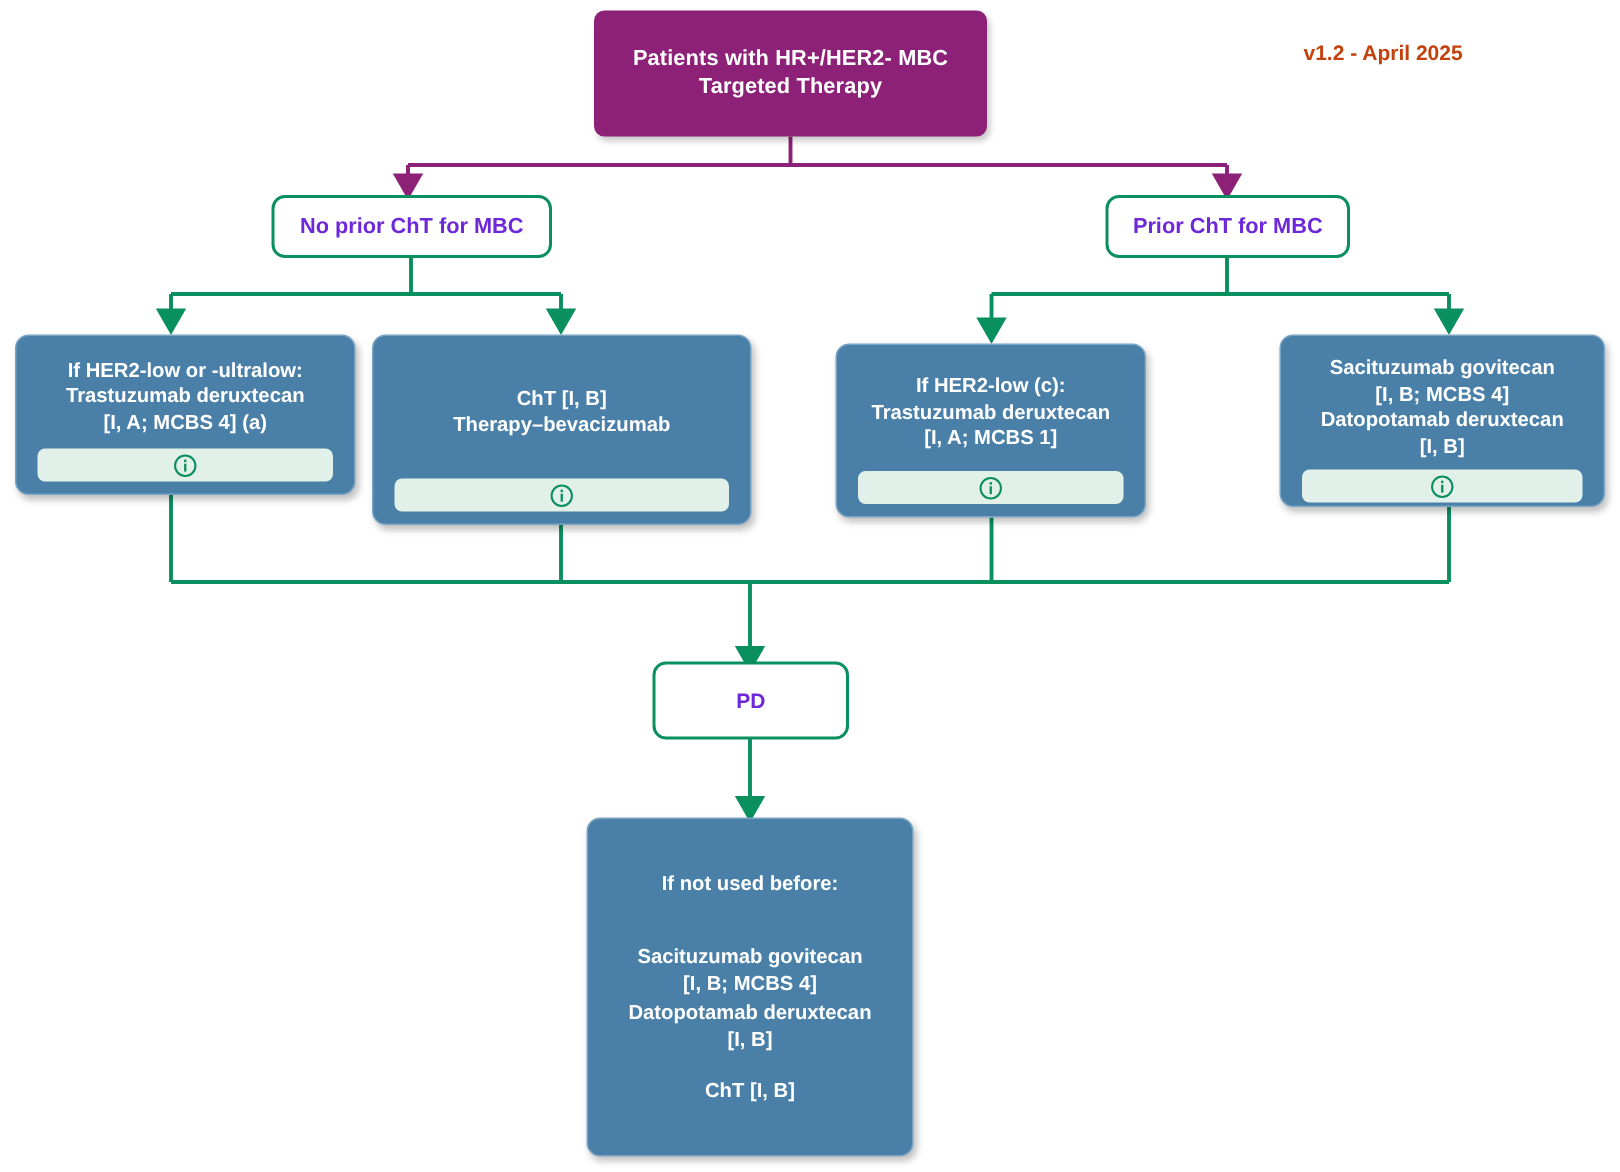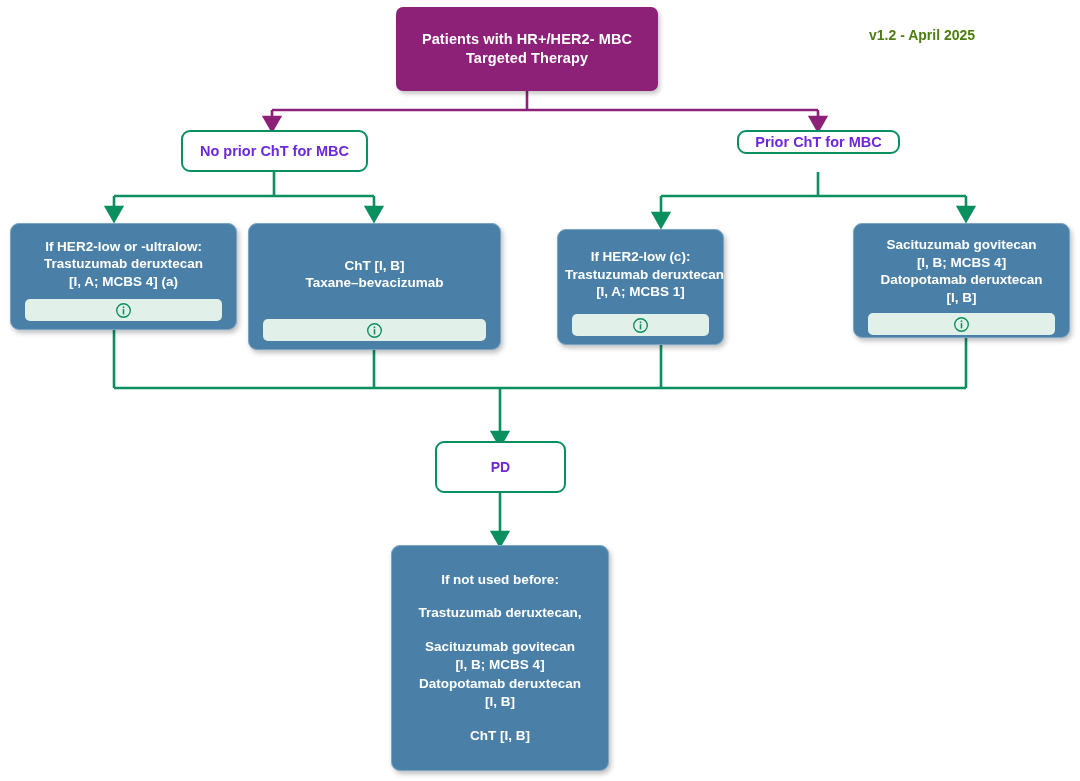--- a/index.html
+++ b/index.html
@@ -104,21 +104,21 @@
     justify-content: center;
     flex: 0 0 auto;
   }
   .info-icon {
     display: block;
     width: 17px;
     height: 17px;
   }
   .version {
     position: absolute;
-    color: #4d7c0f;
+    color: #c2410c;
     font-weight: bold;
     font-size: 14px;
     white-space: nowrap;
   }
 </style>
 </head>
 <body>
 
 <div id="canvas">
 
@@ -169,21 +169,21 @@
     <div class="body">
       <div class="line">Patients with HR+/HER2- MBC</div>
       <div class="line">Targeted Therapy</div>
     </div>
   </div>
 
   <div class="node node-green" style="left:181px; top:130px; width:187px; height:42px;">
     <span>No prior ChT for MBC</span>
   </div>
 
-  <div class="node node-green" style="left:737px; top:130px; width:163px; height:24px;">
+  <div class="node node-green" style="left:737px; top:130px; width:163px; height:42px;">
     <span>Prior ChT for MBC</span>
   </div>
 
   <div class="node node-blue" style="left:10px; top:223px; width:227px; height:107px;">
     <div class="body">
       <div class="line">If HER2-low or -ultralow:</div>
       <div class="line">Trastuzumab deruxtecan</div>
       <div class="line">[I, A; MCBS 4] (a)</div>
     </div>
     <div class="info-strip">
@@ -191,32 +191,32 @@
         <circle cx="10" cy="10" r="8" fill="none" stroke="#0a8f5f" stroke-width="1.6"></circle>
         <rect x="9.1" y="5.2" width="1.8" height="2.0" fill="#0a8f5f"></rect>
         <rect x="9.1" y="8.4" width="1.8" height="6.2" fill="#0a8f5f"></rect>
       </svg>
     </div>
   </div>
 
   <div class="node node-blue" style="left:248px; top:223px; width:253px; height:127px;">
     <div class="body">
       <div class="line">ChT [I, B]</div>
-      <div class="line">Taxane–bevacizumab</div>
-    </div>
-    <div class="info-strip">
-      <svg class="info-icon" viewBox="0 0 20 20">
-        <circle cx="10" cy="10" r="8" fill="none" stroke="#0a8f5f" stroke-width="1.6"></circle>
-        <rect x="9.1" y="5.2" width="1.8" height="2.0" fill="#0a8f5f"></rect>
-        <rect x="9.1" y="8.4" width="1.8" height="6.2" fill="#0a8f5f"></rect>
-      </svg>
-    </div>
-  </div>
-
-  <div class="node node-blue" style="left:557px; top:229px; width:167px; height:116px;">
+      <div class="line">Therapy–bevacizumab</div>
+    </div>
+    <div class="info-strip">
+      <svg class="info-icon" viewBox="0 0 20 20">
+        <circle cx="10" cy="10" r="8" fill="none" stroke="#0a8f5f" stroke-width="1.6"></circle>
+        <rect x="9.1" y="5.2" width="1.8" height="2.0" fill="#0a8f5f"></rect>
+        <rect x="9.1" y="8.4" width="1.8" height="6.2" fill="#0a8f5f"></rect>
+      </svg>
+    </div>
+  </div>
+
+  <div class="node node-blue" style="left:557px; top:229px; width:207px; height:116px;">
     <div class="body">
       <div class="line">If HER2-low (c):</div>
       <div class="line">Trastuzumab deruxtecan</div>
       <div class="line">[I, A; MCBS 1]</div>
     </div>
     <div class="info-strip">
       <svg class="info-icon" viewBox="0 0 20 20">
         <circle cx="10" cy="10" r="8" fill="none" stroke="#0a8f5f" stroke-width="1.6"></circle>
         <rect x="9.1" y="5.2" width="1.8" height="2.0" fill="#0a8f5f"></rect>
         <rect x="9.1" y="8.4" width="1.8" height="6.2" fill="#0a8f5f"></rect>
@@ -241,21 +241,20 @@
   </div>
 
   <div class="node node-green pd" style="left:435px; top:441px; width:131px; height:52px;">
     <span>PD</span>
   </div>
 
   <div class="node node-blue final" style="left:391px; top:545px; width:218px; height:226px;">
     <div class="body">
       <div class="line">If not used before:</div>
       <div class="spacer"></div>
-      <div class="line">Trastuzumab deruxtecan,</div>
       <div class="spacer"></div>
       <div class="line">Sacituzumab govitecan</div>
       <div class="line">[I, B; MCBS 4]</div>
       <div class="line">Datopotamab deruxtecan</div>
       <div class="line">[I, B]</div>
       <div class="spacer"></div>
       <div class="line">ChT [I, B]</div>
     </div>
   </div>
 

